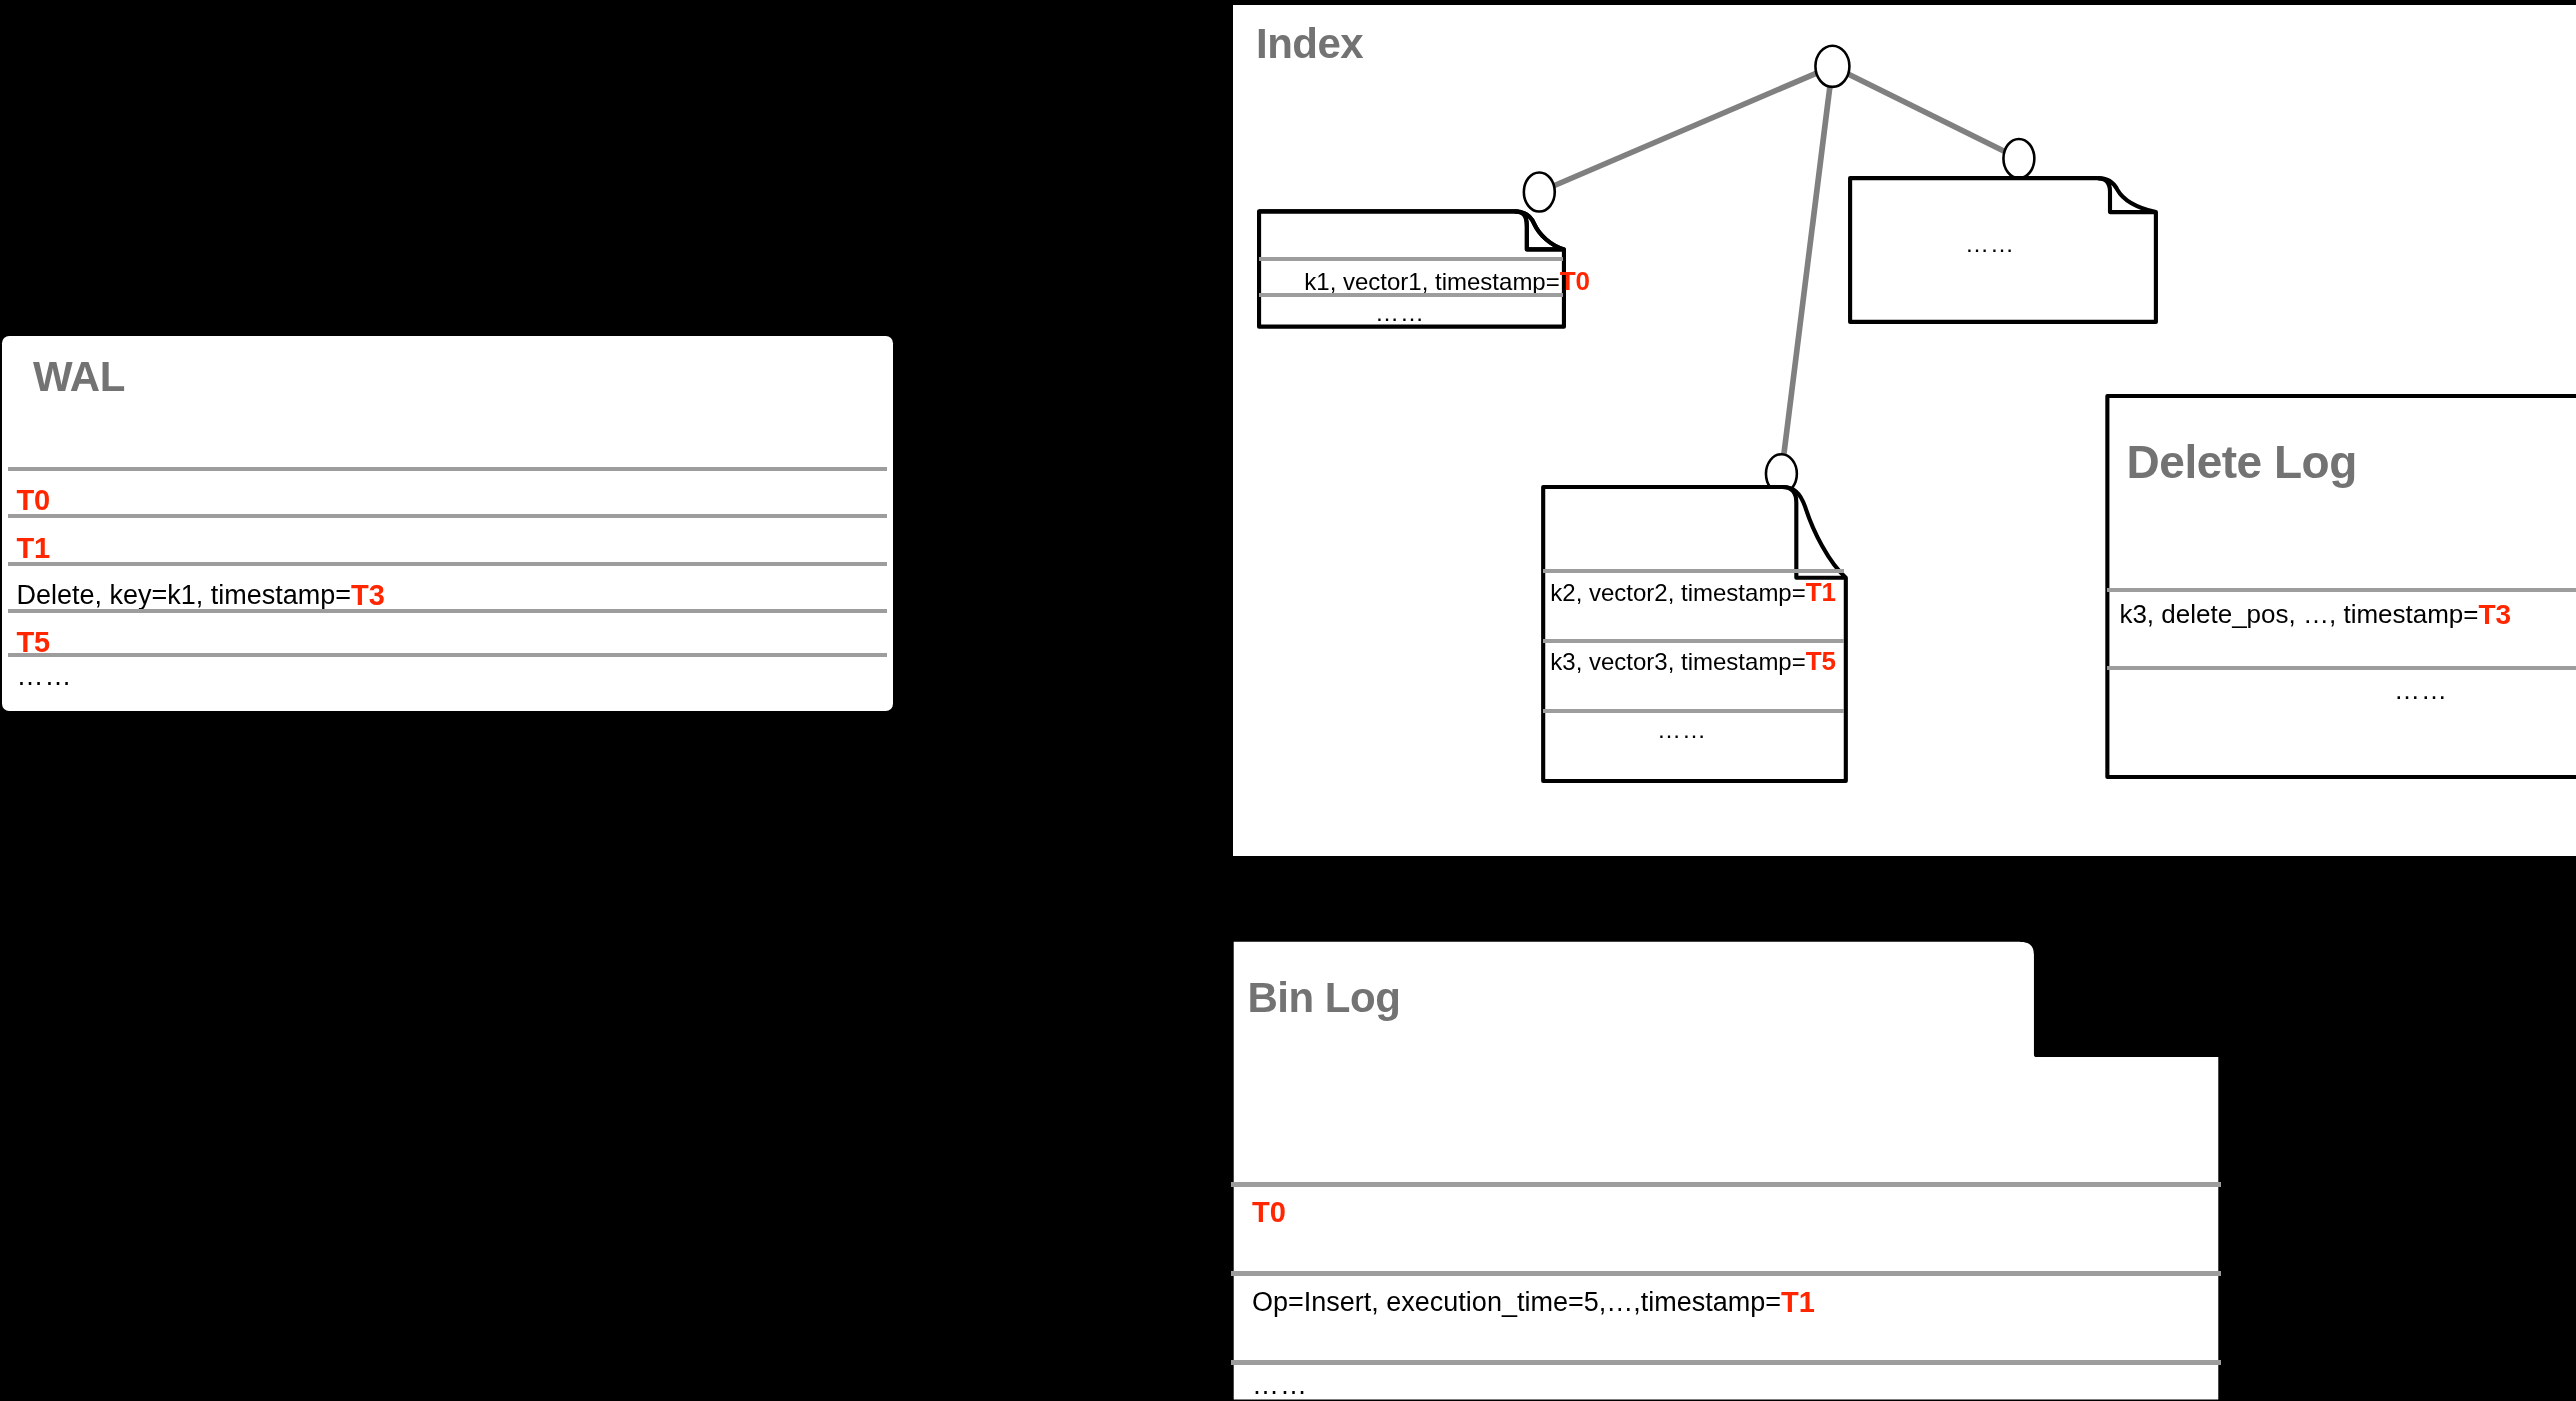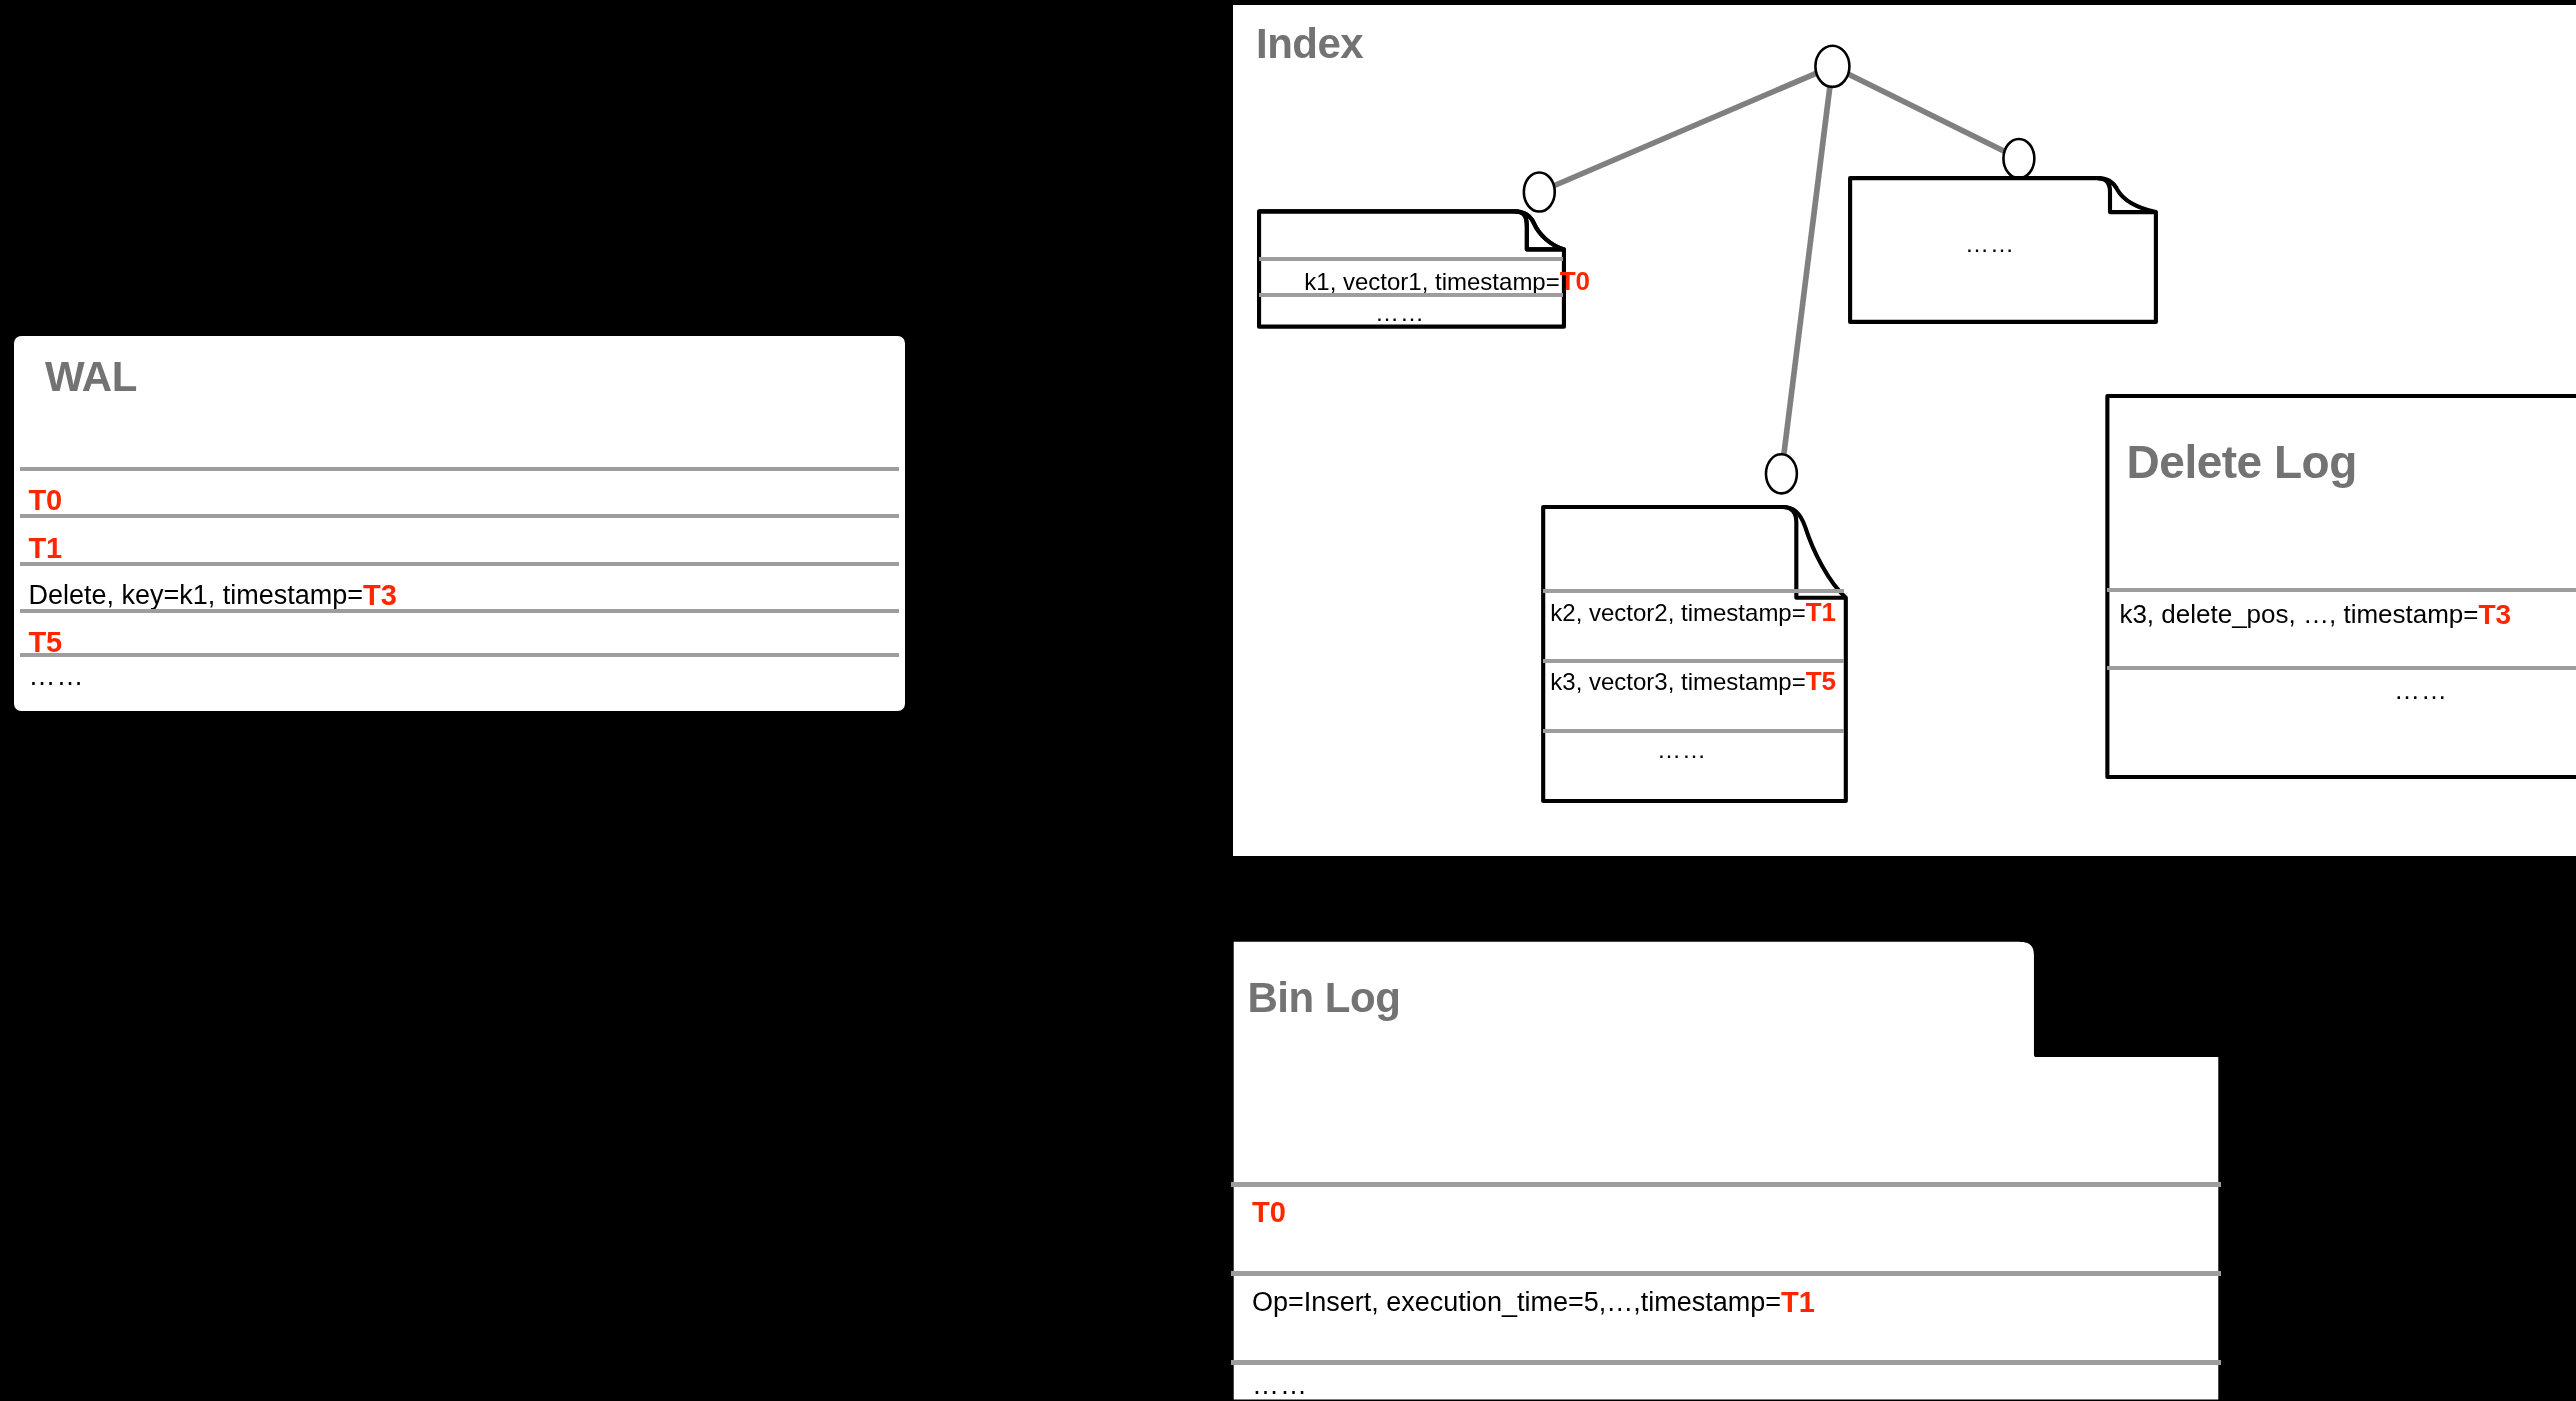--- a/index.html
+++ b/index.html
@@ -56,21 +56,21 @@
     width: 2817px;
     height: 1402px;
     pointer-events: none;
   }
 </style>
 </head>
 <body>
 
 <div id="canvas">
 
-  <div class="panel" style="left:14px; top:336px; width:891px; height:375px; border-radius:7.2px;">
+  <div class="panel" style="left:2px; top:336px; width:891px; height:375px; border-radius:7.2px;">
     <div class="panel-title" style="left:31px; top:17px; font-size:42px;">WAL</div>
 
     <div class="divider" style="left:6.2px; top:131px; width:879px; height:3.6px;"></div>
     <div class="row" style="left:14.4px; top:142px; height:44px; font-size:27px;">
         <span class="ts" style="color:#ff2600; font-size:29px;">T0</span>
     </div>
 
     <div class="divider" style="left:6.2px; top:178px; width:879px; height:3.6px;"></div>
     <div class="row" style="left:14.4px; top:190px; height:44px; font-size:27px;">
         <span class="ts" style="color:#ff2600; font-size:29px;">T1</span>
@@ -123,21 +123,21 @@
     </div>
 
     <div style="position:absolute; left:615px; top:171px; width:310px; height:148px;">
       <svg class="svg-layer" viewBox="0 0 601 287" width="310" height="148" style="position:absolute; left:0; top:0; width:310px; height:148px;">
         <path d="M4 4 L 4 283 L 597 283 L 597 70 L 508 70 L 508 30 C 508 12 500 4 484 4 Z" fill="#ffffff" stroke="#000000" stroke-width="8" stroke-linejoin="round"></path>
         <path d="M484 4 C 502 4 514 10 522 26 C 534 48 562 62 597 70" fill="none" stroke="#000000" stroke-width="8"></path>
       </svg>
       <div class="dots" style="left:117px; top:54px; font-size:24px;">……</div>
     </div>
 
-    <div style="position:absolute; left:308px; top:500px; width:307px; height:298px;">
+    <div style="position:absolute; left:308px; top:480px; width:307px; height:298px;">
       <svg class="svg-layer" viewBox="0 0 595 578" width="307" height="298" style="position:absolute; left:0; top:0; width:307px; height:298px;">
         <path d="M4 4 L 4 574 L 591 574 L 591 180 L 495 180 L 495 34 C 495 14 486 4 468 4 Z" fill="#ffffff" stroke="#000000" stroke-width="8" stroke-linejoin="round"></path>
         <path d="M468 4 C 490 4 502 14 512 42 C 528 92 558 150 591 180" fill="none" stroke="#000000" stroke-width="8"></path>
       </svg>
       <div class="divider" style="left:2.1px; top:84px; width:301px; height:3.6px;"></div>
       <div class="row" style="left:9.3px; top:89px; height:37px; font-size:24px;">
         <span>k2, vector2, timestamp=</span>
           <span class="ts" style="color:#ff2600; font-size:26px;">T1</span>
       </div>
       <div class="divider" style="left:2.1px; top:154px; width:301px; height:3.6px;"></div>

